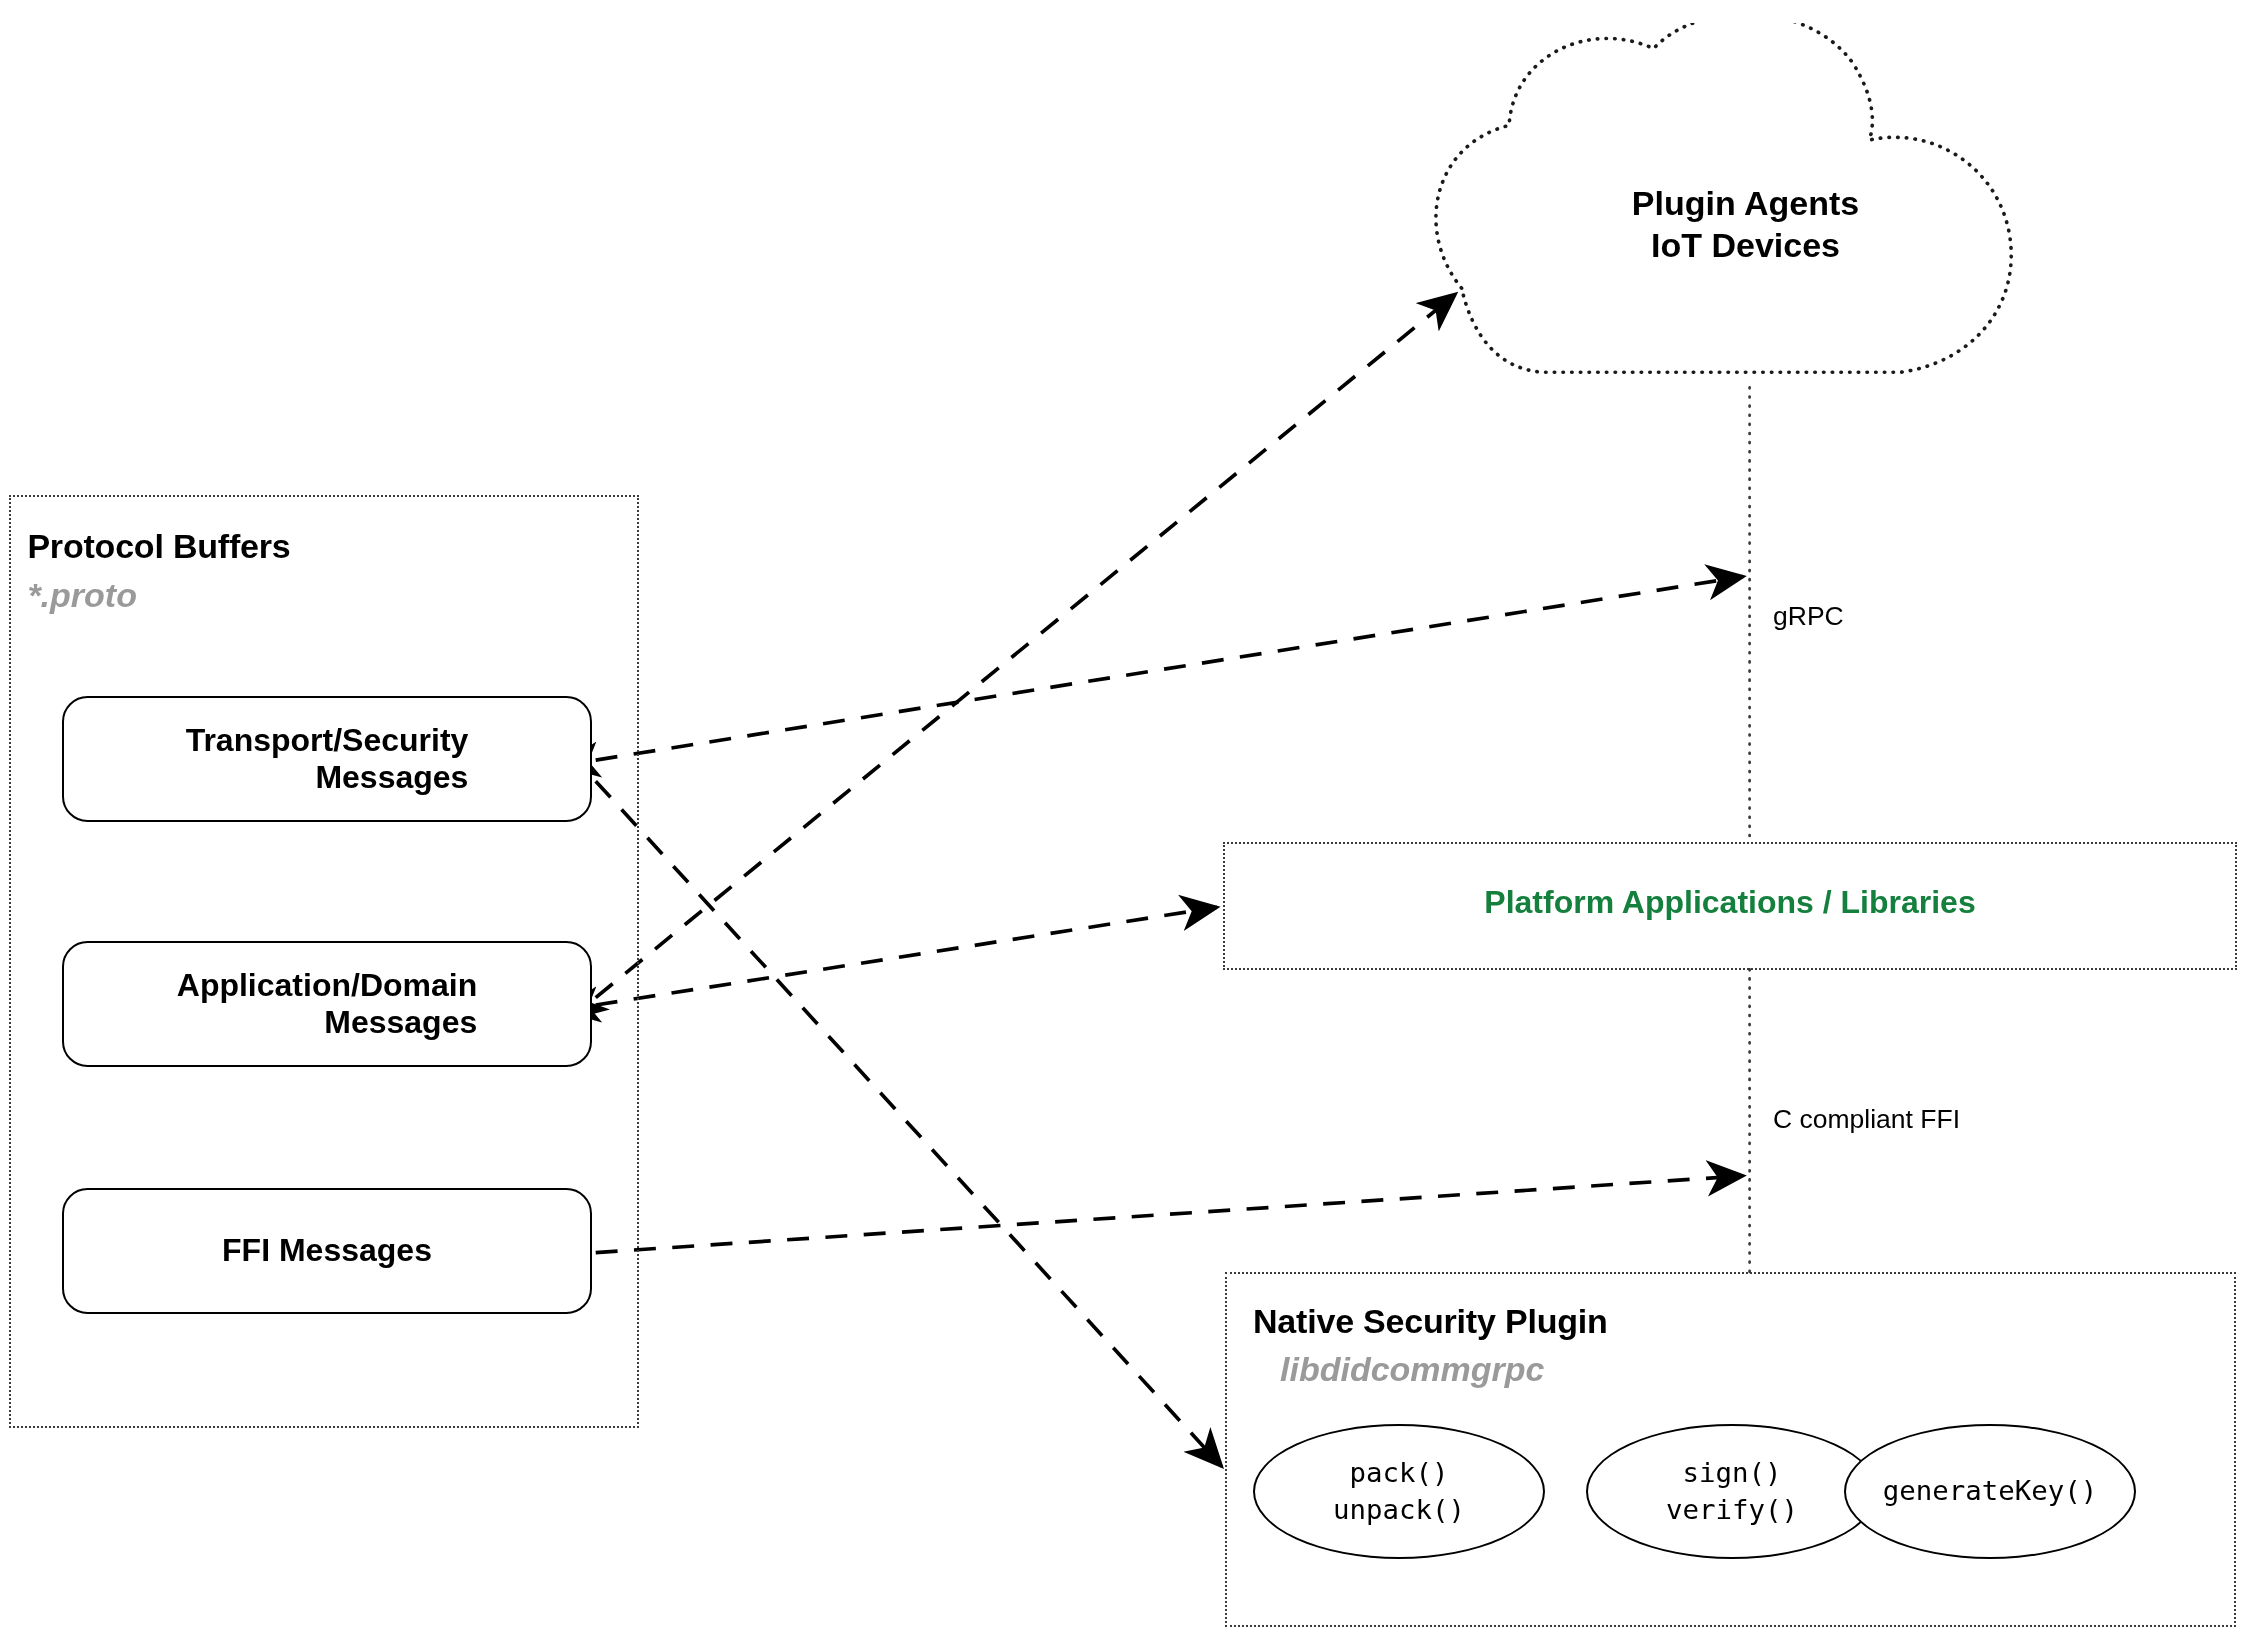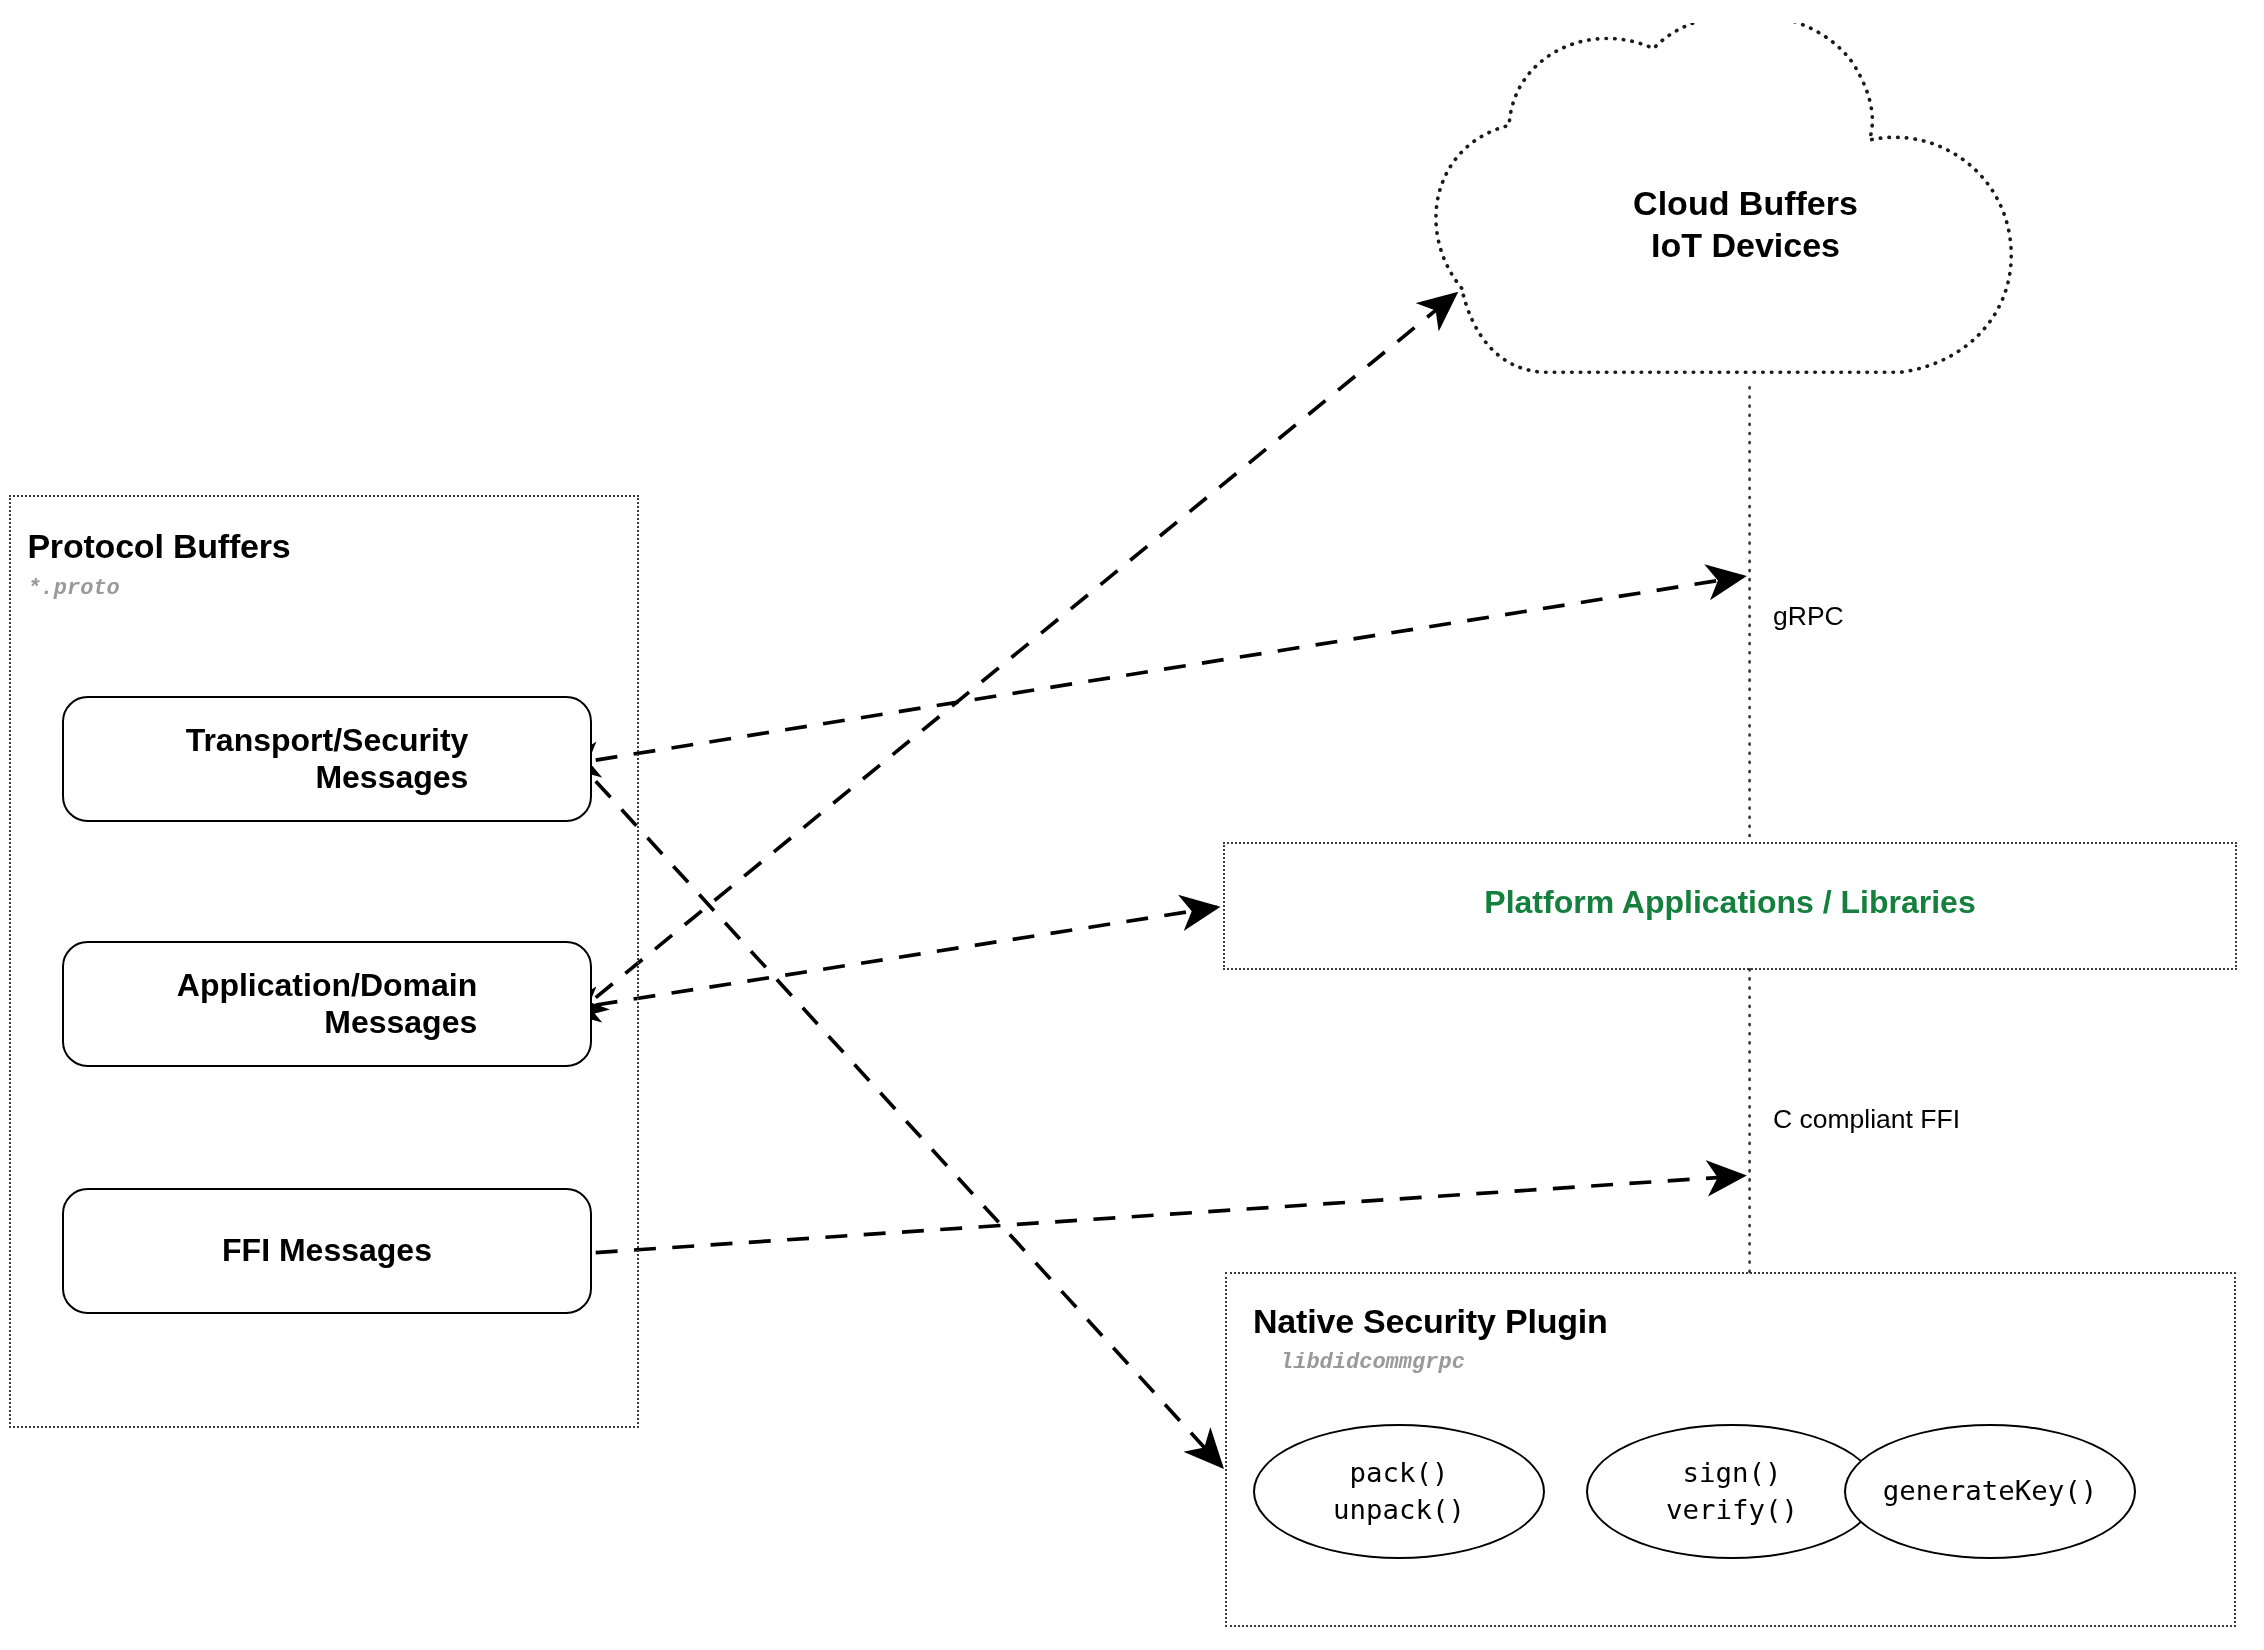--- a/index.html
+++ b/index.html
@@ -38,26 +38,25 @@
   .group-title {
     position: absolute;
     font-size: 34px;
     font-weight: bold;
     color: #000000;
     letter-spacing: -0.2px;
     white-space: nowrap;
   }
   .group-sub {
     position: absolute;
-    font-size: 22px;
+    font-size: 34px;
     font-weight: bold;
     font-style: italic;
     color: #9a9a9a;
     white-space: nowrap;
-    font-family: Liberation Mono, monospace;
   }
   #proto-title  { left: 27.4px;  top: 527px; }
   #proto-sub    { left: 27.4px;  top: 576px; }
   #plugin-title { left: 1253px; top: 1302px; }
   #plugin-sub   { left: 1253px; top: 1350px; margin-left: 27px; }
 
   
   .msg-box {
     position: absolute;
     left: 62px;
@@ -192,21 +191,21 @@
              C -12 226, 10 132, 92 112
              C 96 36, 180 -4, 250 28
              C 300 -26, 420 -24, 468 44
              C 492 82, 492 110, 486 128
              C 560 112, 630 162, 640 236
              C 650 312, 596 372, 520 382
              L 128 382
              C 80 378, 52 342, 40 290 Z" fill="#ffffff" stroke="#1a1a1a" stroke-width="4" stroke-dasharray="0.5 9" stroke-linecap="round"></path>
   </svg>
   <div id="cloud-text">
-    <span class="cl">Cloud Buffers</span>
+    <span class="cl">Plugin Agents</span>
     <span class="cl">IoT Devices</span>
   </div>
 
   <div id="proto-group" class="group-box"></div>
   <div id="proto-title" class="group-title">Protocol Buffers</div>
   <div id="proto-sub" class="group-sub">*.proto</div>
 
   <div id="msg-transport" class="msg-box">
     <div class="msg-label">
       <span>Transport/Security</span><br>

